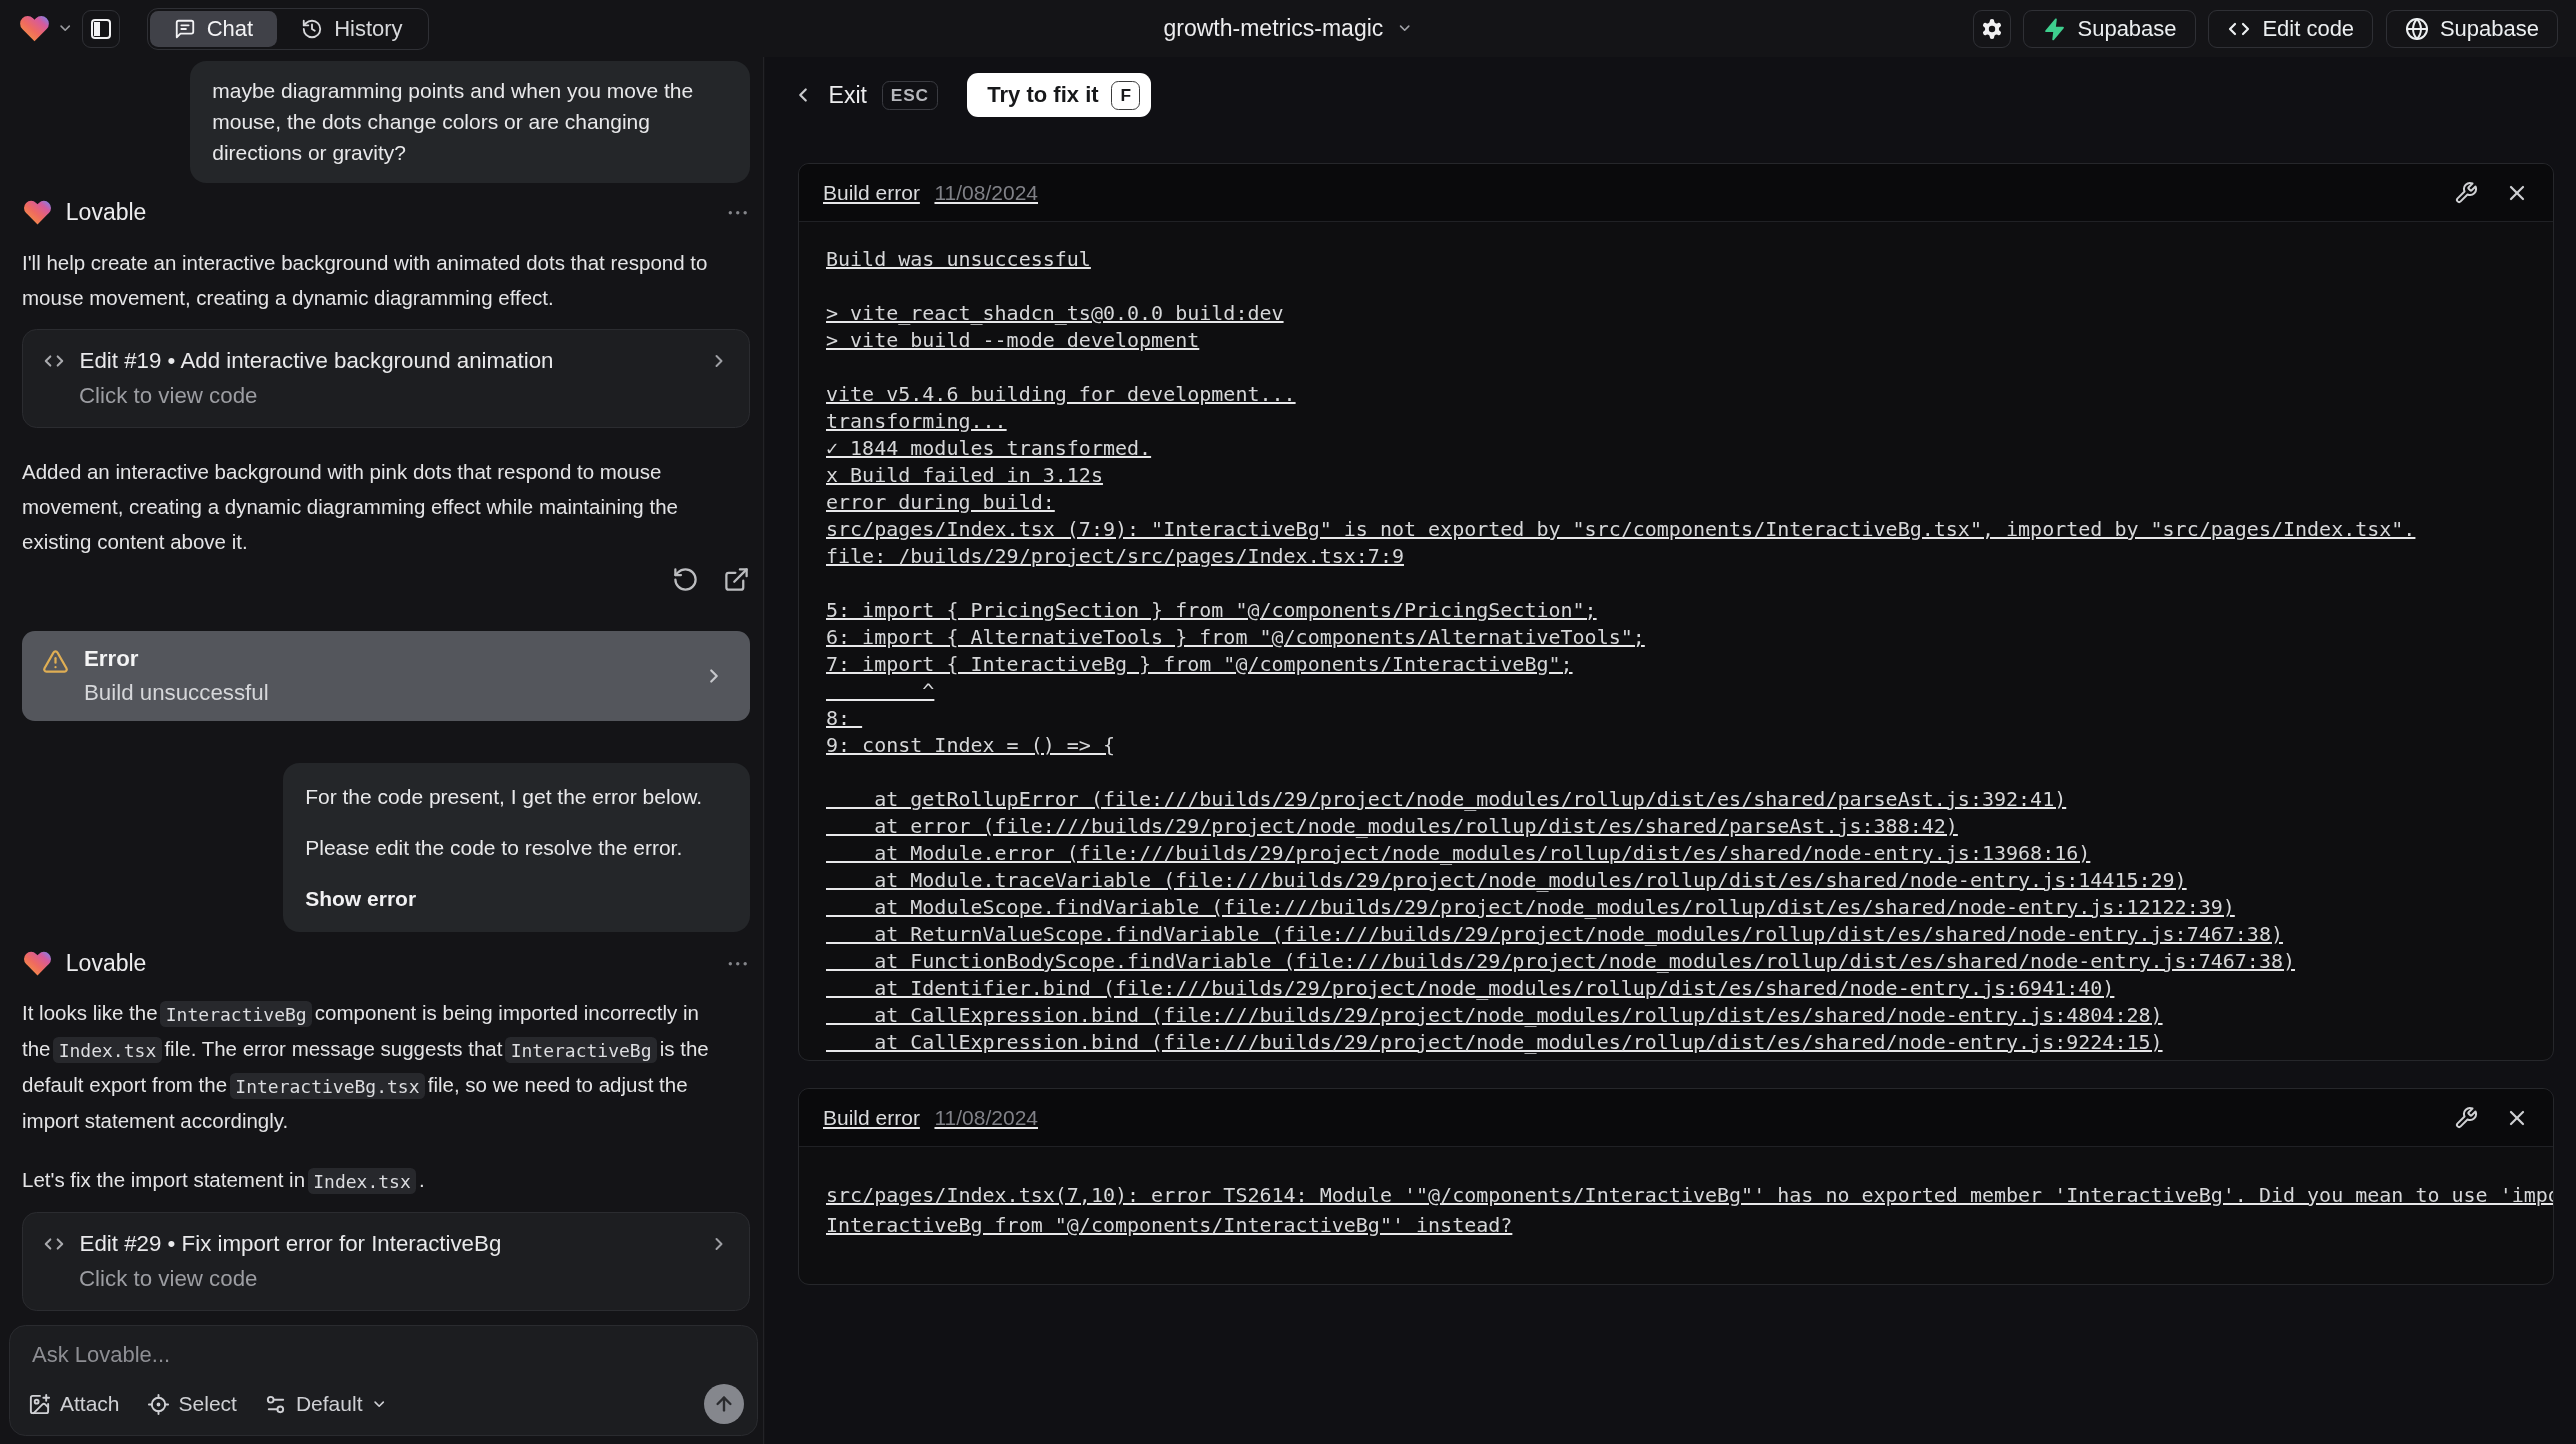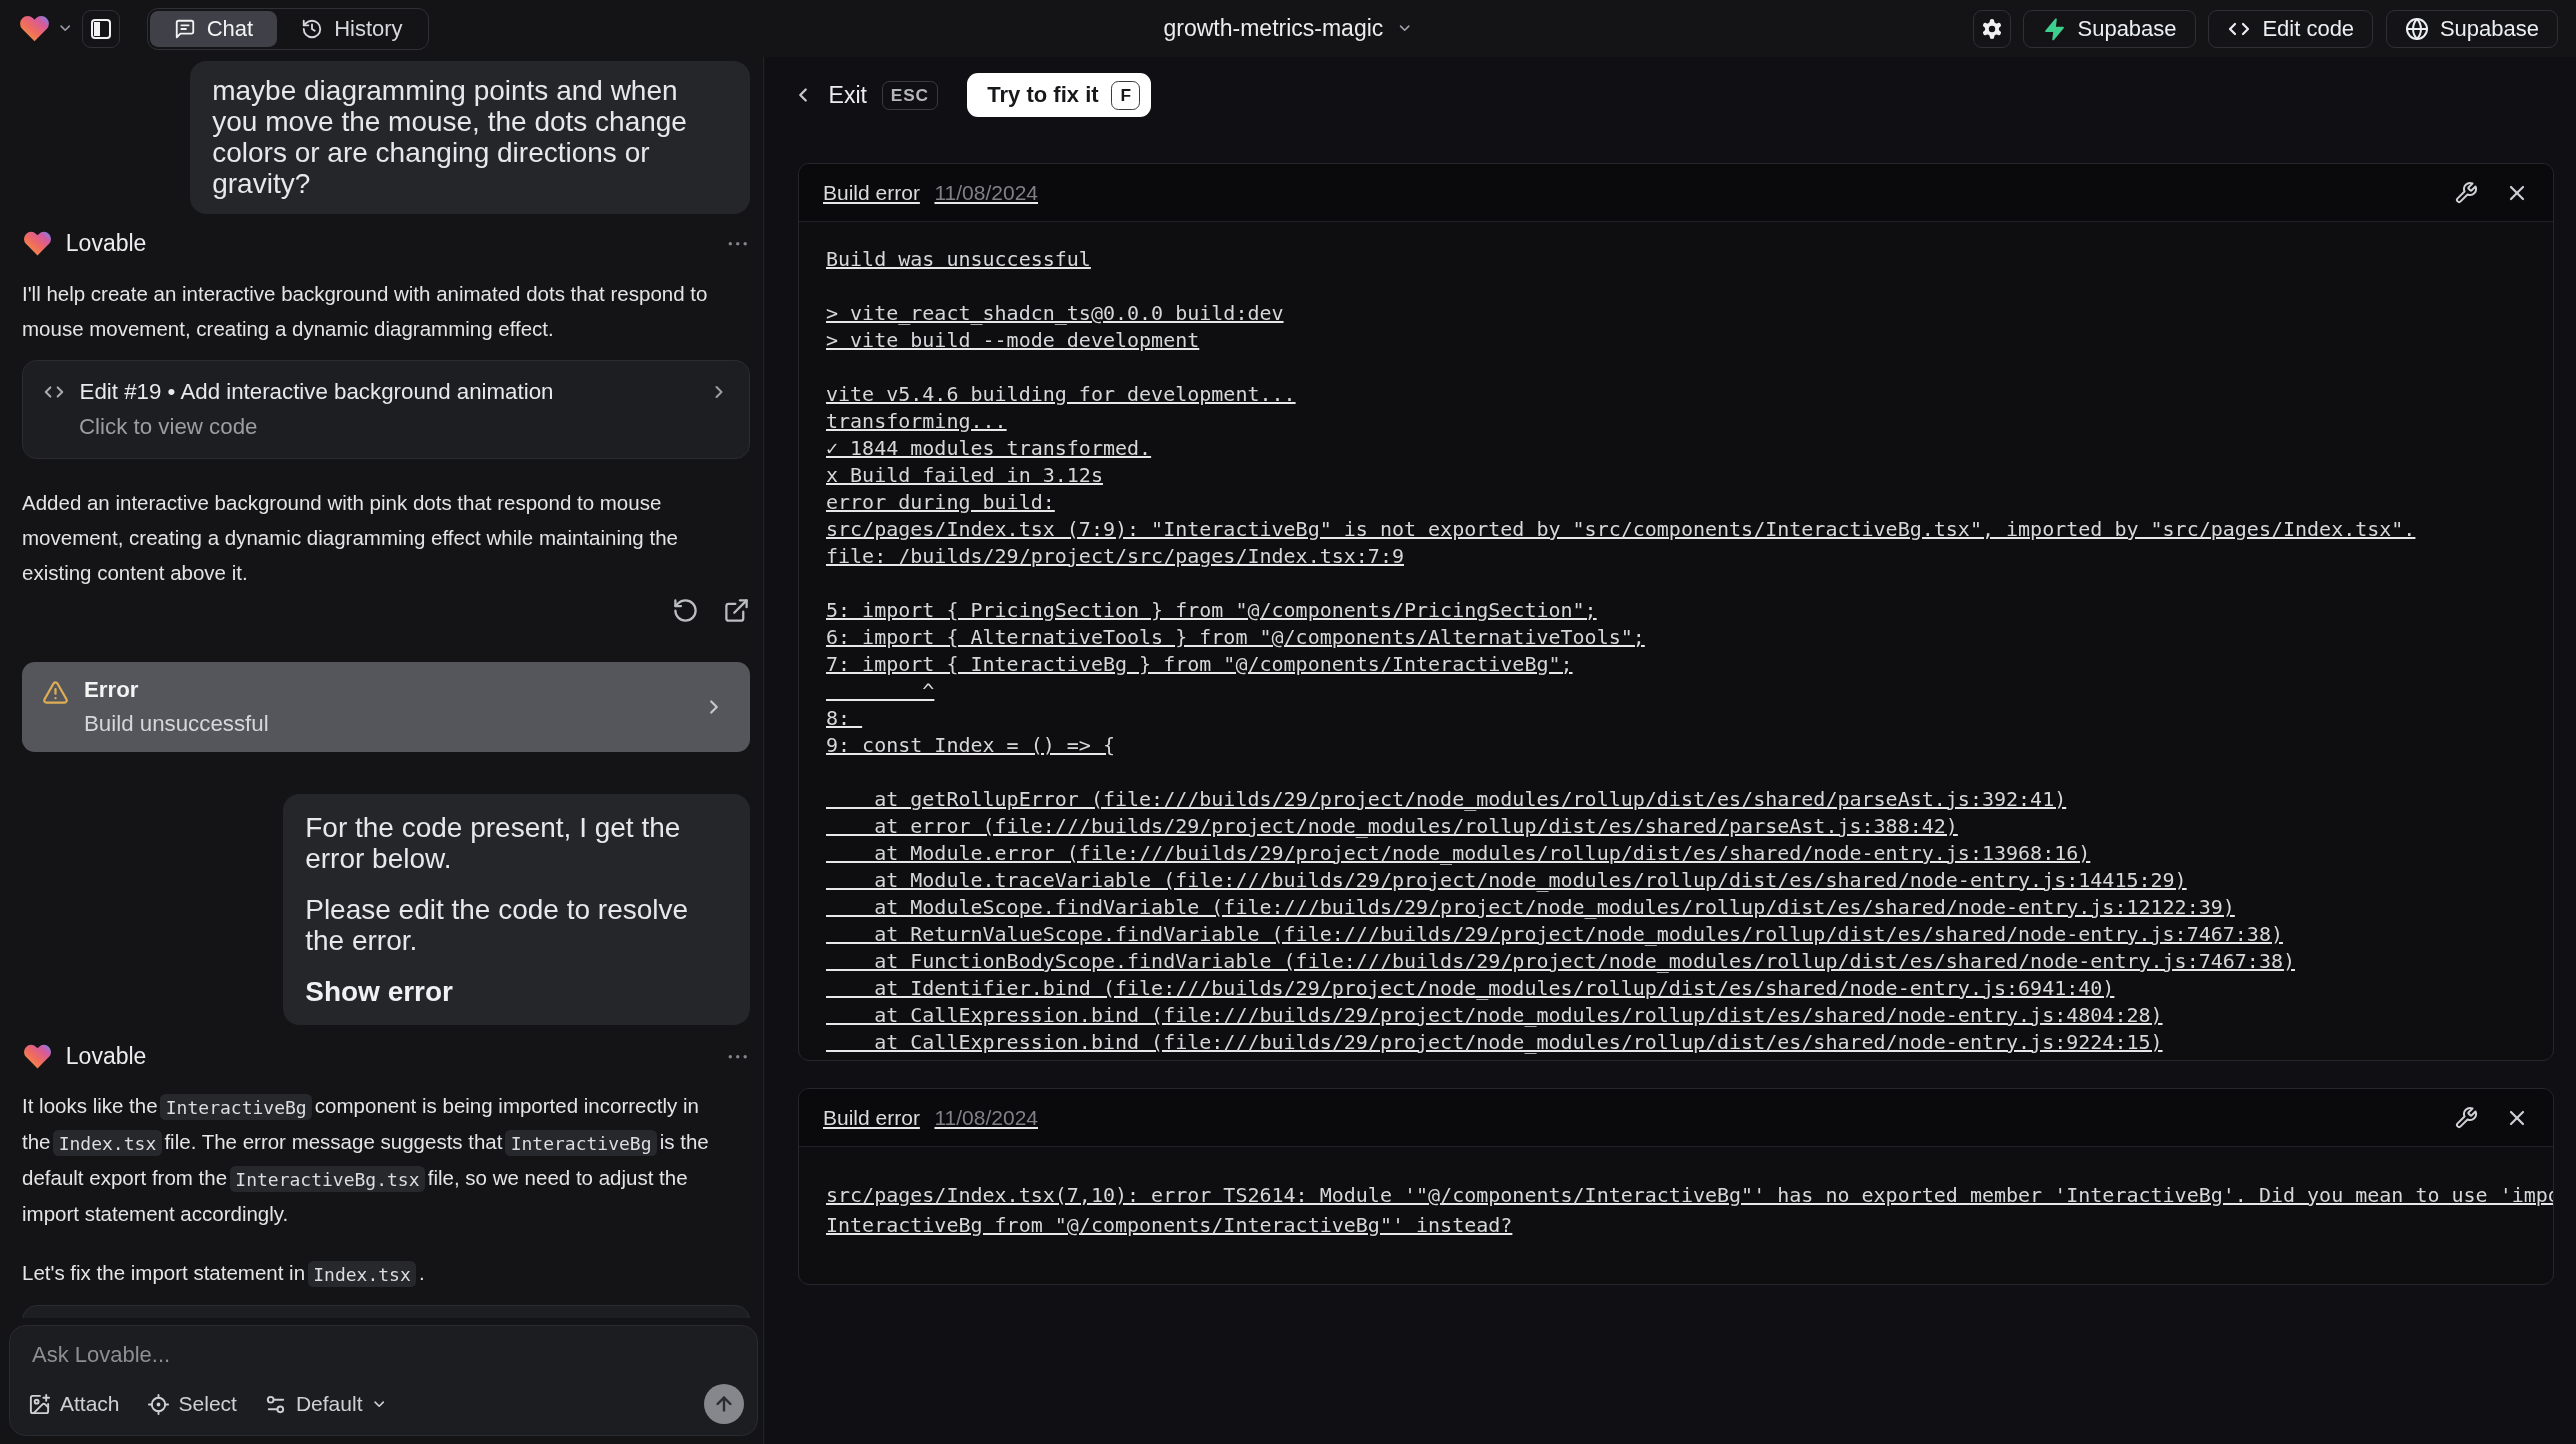--- a/index.html
+++ b/index.html
@@ -15,21 +15,21 @@
   .segmented { margin-left:18px; display:flex; align-items:center; border:0.9px solid #2f3035; border-radius:11px; height:42px; padding:1.8px; }
   .seg { display:flex; align-items:center; gap:11px; padding:0 24px; height:36px; border-radius:8.2px; font-size:22px; color:#d7d8db; }
   .seg.active { background:#404148; color:#f3f3f5; }
   .tb-center { position:absolute; left:50%; transform:translateX(-50%); display:flex; align-items:center; gap:12.8px; font-size:23px; color:#ececee; }
   .tb-right { margin-left:auto; display:flex; align-items:center; gap:12.8px; }
   .tb-btn { display:flex; align-items:center; gap:11px; height:38px; padding:0 18px; border:0.9px solid #2f3035; border-radius:9px; font-size:22px; color:#eceff1; background:transparent; }
 
   
   .left-panel { position:absolute; top:57px; left:0; width:764px; bottom:0; border-right:0.9px solid #232327; background:#141417; }
   .chat-scroll { position:absolute; top:0; left:0; right:0; bottom:127px; overflow:hidden; padding:3.6px 12.8px 0 22px; }
-  .msg-user { margin-left:auto; background:#242629; border-radius:16.4px; padding:14.6px 22px; font-size:28px; line-height:31px; color:#e8e8ea; }
+  .msg-user { margin-left:auto; background:#242629; border-radius:16.4px; padding:14.6px 22px; font-size:21px; line-height:31px; color:#e8e8ea; }
   .bubble1 { width:560px; }
   .bubble2 { width:467px; margin-top:42px; padding:18px 22px; }
   .bubble2 p + p { margin-top:20px; }
   .show-error { margin-top:20px; font-weight:700; color:#f1f1f3; cursor:pointer; }
   .sender-row { display:flex; align-items:center; gap:12.8px; margin-top:14.6px; }
   .sender-row.second { margin-top:16.4px; }
   .sender-name { font-size:23px; color:#ededef; }
   .more-btn { margin-left:auto; color:#85868b; display:flex; }
   .p { margin-top:16.4px; font-size:20.5px; line-height:35px; color:#e4e4e6; max-width:730px; }
   .p.mt28 { margin-top:25.5px; }

